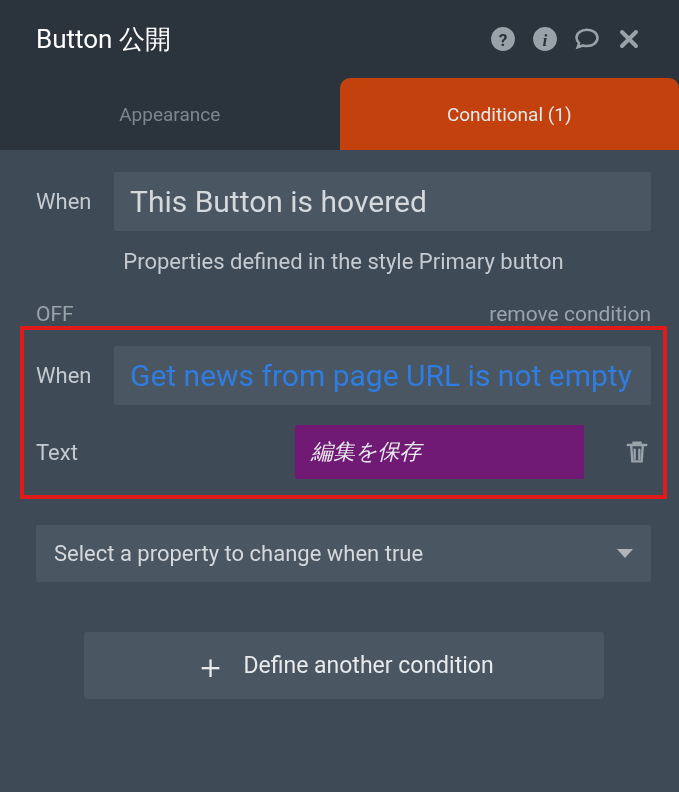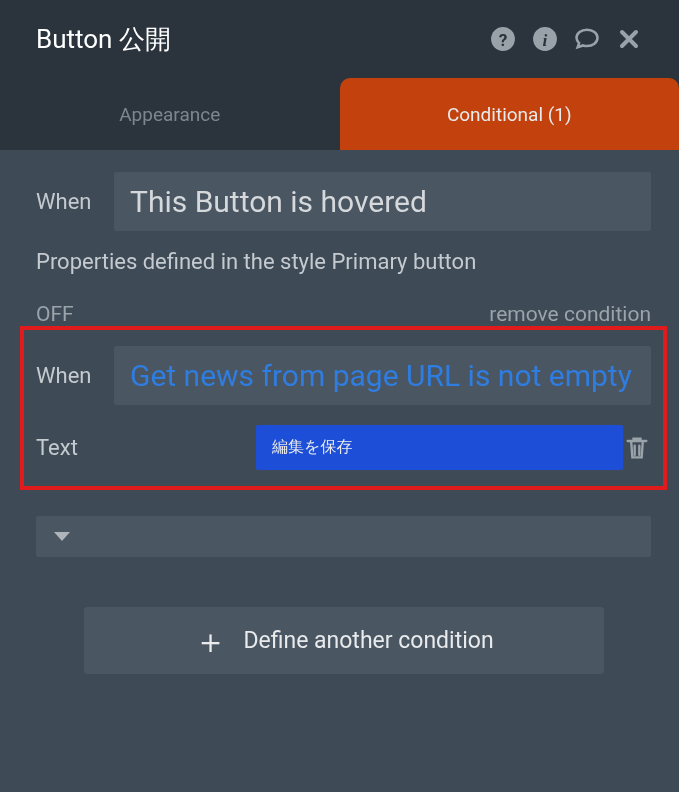--- a/index.html
+++ b/index.html
@@ -87,49 +87,51 @@
     color: #d6d9dc;
     font-size: 30px;
     padding: 12px 16px;
     flex: 1;
     border-radius: 2px;
   }
   .subtext {
     color: #c5cacf;
     font-size: 22px;
     margin: 10px 0 28px 0;
+    text-align: center;
   }
   .status-row {
     display: flex;
     justify-content: space-between;
     color: #9ba3ab;
     font-size: 21px;
   }
   .redbox {
     border: 4px solid #e11b1b;
     padding: 16px 12px 16px 12px;
     margin: 0 -16px 26px -16px;
   }
   .redbox .row { margin-bottom: 20px; }
-  .redbox .row:last-child { margin-bottom: 0; }
+  .redbox .row:last-child { margin-bottom: 0; gap: 39px; }
   .expr-blue {
     color: #2f7de0;
   }
   .text-label-col {
     color: #c5cacf;
     font-size: 22px;
     flex: 0 0 220px;
   }
   .text-input {
-    background: #1d4ed8;
-    color: #e8eaec;
-    font-size: 16px;
+    background: #701a75;
+    color: #e8eaec;
+    font-size: 22px;
     padding: 12px 16px;
     flex: 1;
     border-radius: 2px;
+    font-style: italic;
   }
   .trash {
     width: 28px;
     height: 28px;
     fill: #9aa3aa;
     cursor: pointer;
   }
   .select-box {
     background: #4a5662;
     color: #d6d9dc;
@@ -230,20 +232,21 @@
         <div class="text-label-col">Text</div>
         <div class="text-input">編集を保存</div>
         <svg class="trash" viewBox="0 0 24 24">
           <path d="M4 6h16M9 6V4h6v2M7 6l1 14h8l1-14" fill="none" stroke="#9aa3aa" stroke-width="2" stroke-linecap="round"></path>
           <path d="M10 10v8M14 10v8" stroke="#9aa3aa" stroke-width="2" stroke-linecap="round"></path>
         </svg>
       </div>
     </div>
 
     <div class="select-box">
+      <span>Select a property to change when true</span>
       <span class="caret-down"></span>
     </div>
 
     <div class="define-btn">
       <span class="plus">＋</span>
       <span>Define another condition</span>
     </div>
 
   </div>
 

